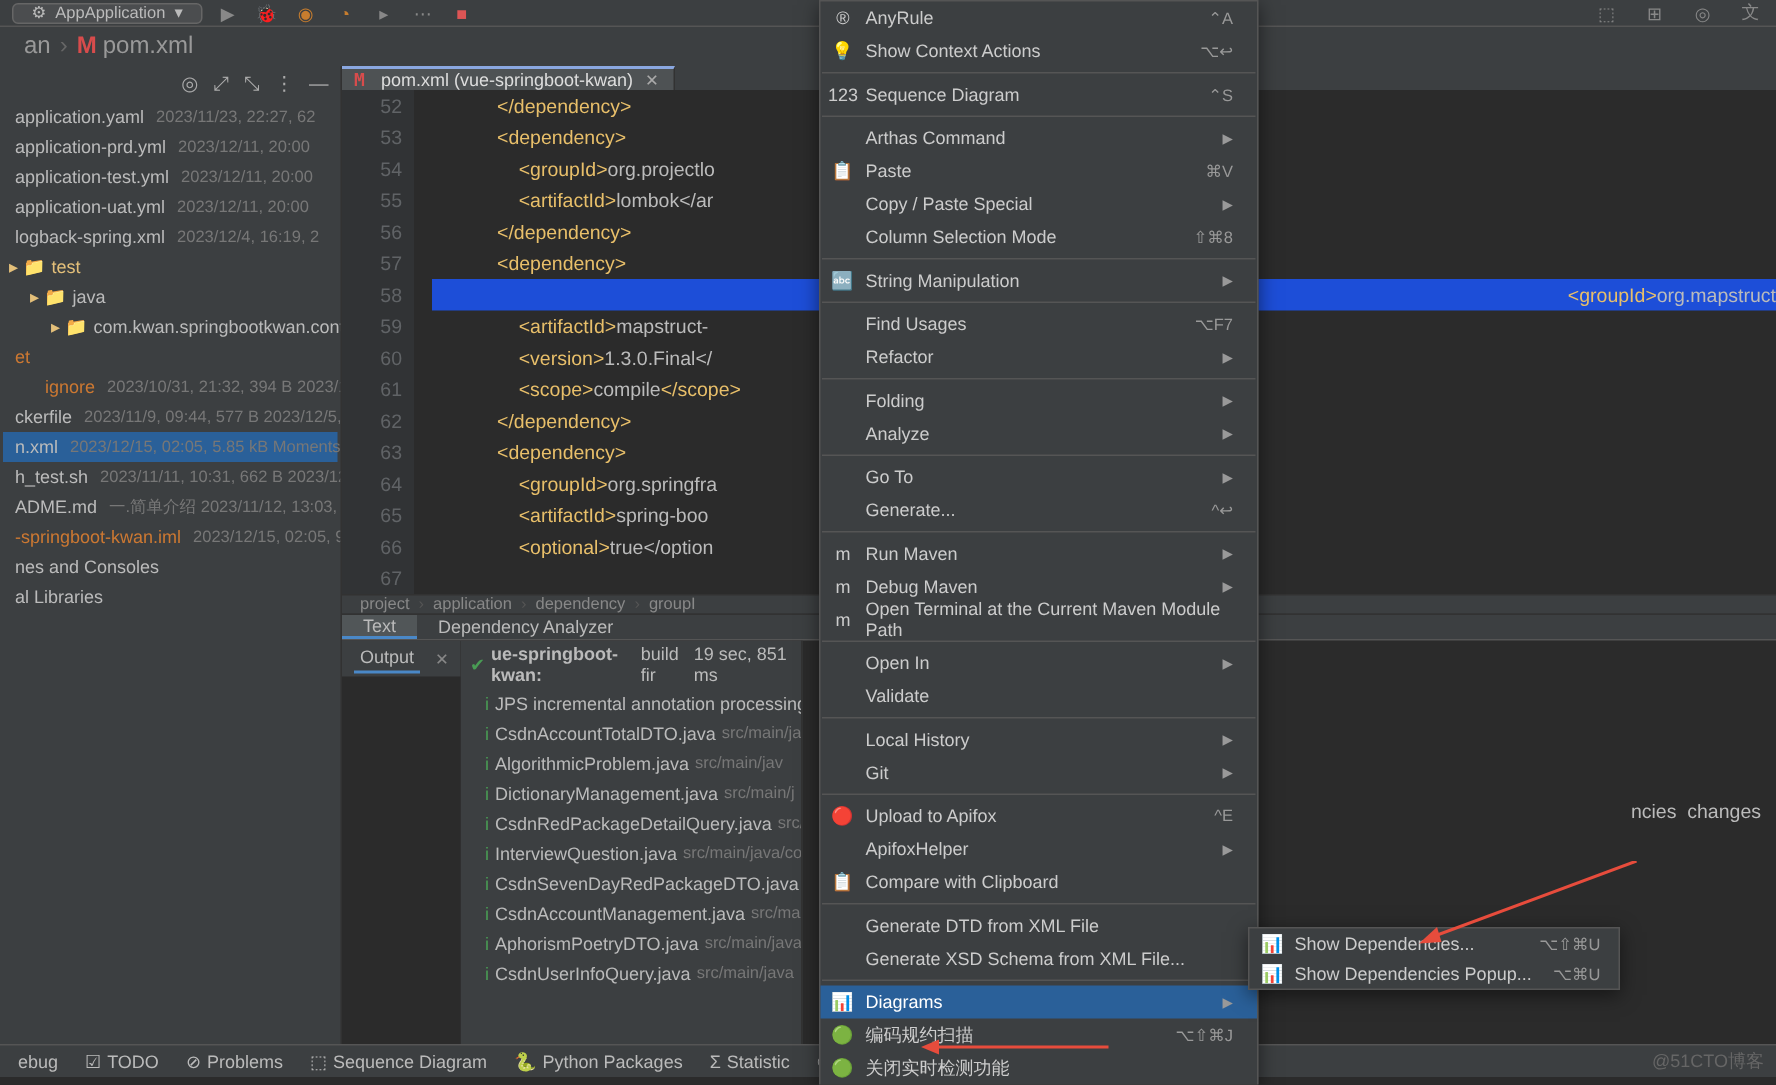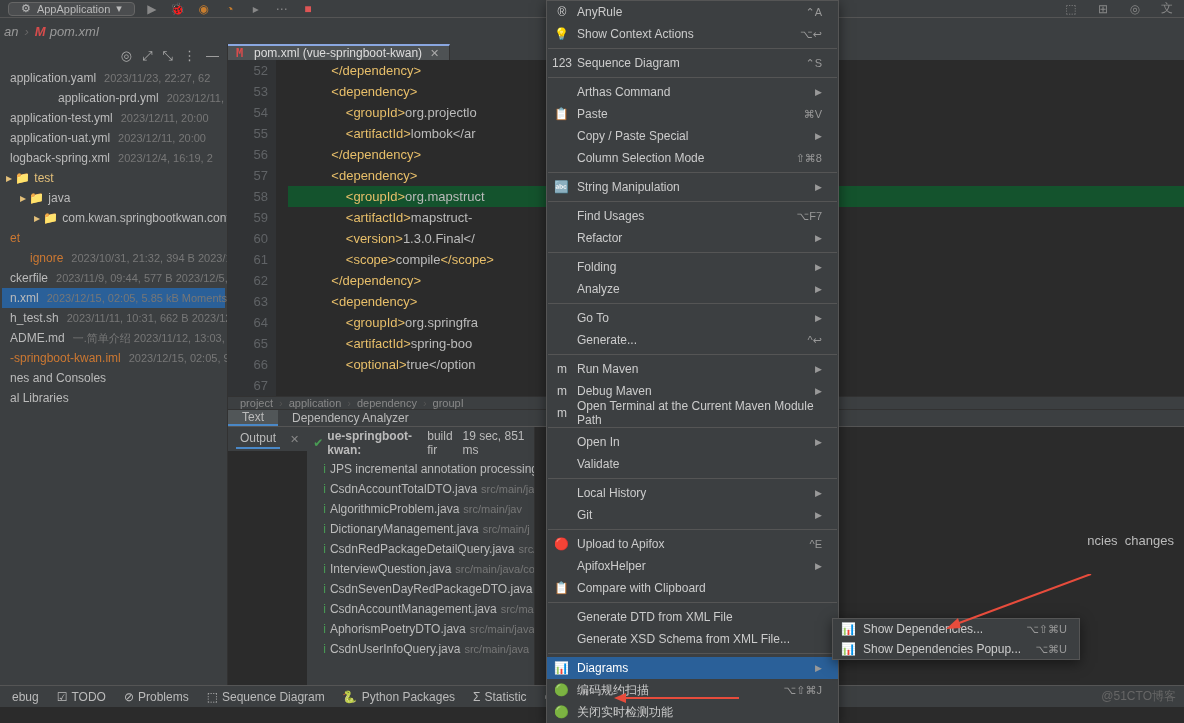--- a/index.html
+++ b/index.html
@@ -6,21 +6,21 @@
     body { background: #2b2b2b; color: #bbb; font-size: 12px; overflow: hidden; width: 1184px; height: 723px; position: relative; }
     
     
     .top-toolbar { height: 18px; background: #3c3f41; border-bottom: 1px solid #555; display: flex; align-items: center; padding: 0 8px; gap: 8px; }
     .top-toolbar .run-config { background: #4b4d4f; border: 1px solid #666; border-radius: 4px; padding: 0 12px; display: flex; align-items: center; gap: 6px; height: 14px; font-size: 11px;}
     .top-toolbar .green-play { color: #4caf50; }
     .top-toolbar .icon-btn { width: 18px; height: 14px; display: flex; align-items: center; justify-content: center; color: #888;}
     .top-right-icons { margin-left: auto; display:flex; gap: 14px;}
 
     
-    .breadcrumb-bar { height: 26px; background: #3c3f41; display: flex; align-items: center; padding: 0 4px; font-size: 13px; color: #999; font-style: italic; }
+    .breadcrumb-bar { height: 26px; background: #3c3f41; display: flex; align-items: center; padding: 0 16px; font-size: 16px; color: #999; }
     .breadcrumb-bar .crumb-sep { margin: 0 6px; color: #666;}
     .maven-icn { color:#d84c4c; font-weight:bold; margin-right:4px;}
 
     .main-content { display: flex; height: calc(100% - 44px - 22px); }
     
     
     .project-panel { width: 228px; background: #3c3f41; border-right: 1px solid #323232; overflow: hidden; position: relative;}
     .proj-top { display: flex; justify-content: flex-end; padding: 4px 8px; gap: 10px; font-size: 13px; color:#aaa;}
     .project-panel .tree { font-size: 12px; padding: 0 2px; line-height: 20px; white-space: nowrap; overflow: hidden;}
     .tree-row { display: flex; align-items: center; gap: 4px; padding: 0 4px; height: 20px; cursor: pointer;}
@@ -36,21 +36,21 @@
     .tab-bar { height: 26px; background:#3c3f41; display:flex; align-items:stretch;}
     .editor-tab { background:#4e5254; border-right:1px solid #323232; display:flex; align-items:center; padding:0 10px 0 26px; gap:8px; font-size:12px; color:#ddd; position:relative; cursor:pointer; border-top: 2px solid #8aa7e0;}
     .editor-tab::before { content:"M"; font-family: monospace; color:#d84c4c; font-weight:bold; position:absolute; left:8px;}
     .editor-tab .close-x { color:#aaa; font-size:11px;}
     
     .code-view { flex:1; display:flex; background:#2b2b2b; font-family: "JetBrains Mono", Consolas, monospace; font-size:13px; line-height:21px;}
     .gutter { width:48px; text-align:right; padding-right:8px; color:#606366; background:#313335; user-select:none; position:relative;}
     .gutter-line { height:21px;}
     .code-lines { flex:1; padding-left:12px; white-space:pre; overflow:hidden;}
     .code-lines .ln { height:21px;}
-    .code-lines .hl-row { background:#14532d;}
+    .code-lines .hl-row { background:#1d4ed8;text-align:right;}
     .t-tag { color:#e8bf6a;}
     .crumb-path { height:22px; background:#3c3f41; border-top:1px solid #323232; display:flex; align-items:center; padding:0 12px; font-size:11px; color:#888; gap:6px;}
     .crumb-path .sep2 { color:#555;}
     .editor-sub-tabs { height:26px; background:#3c3f41; border-top:1px solid #323232; display:flex;}
     .editor-sub-tabs .stab { padding: 0 14px; display:flex; align-items:center; font-size:12px; color:#bbb; cursor:pointer;}
     .editor-sub-tabs .stab.active { background:#515658; border-bottom: 2px solid #4a88c7;}
 
     
     .build-area { height: 278px; background:#2b2b2b; border-top:1px solid #555; display:flex; }
     .build-tabs { height:24px; background:#3c3f41; display:flex; align-items:center; padding:0 8px; font-size:12px; gap:10px;}
@@ -59,21 +59,21 @@
     .build-body { flex:1; display:flex; overflow:hidden;}
     .build-sidebar { width:228px; background:#3c3f41; border-right:1px solid #323232; font-size:12px; overflow:hidden;}
     .build-sidebar .hdr { padding:2px 6px; display:flex; gap:4px; align-items:center;}
     .build-sidebar .row { padding:1px 4px 1px 16px; display:flex; align-items:center; gap:4px; white-space:nowrap; overflow:hidden; cursor:pointer; height:20px;}
     .build-sidebar .row .grn { color:#499c54;}
     .build-sidebar .row .meta2{color:#777; font-size:11px;}
     .build-console { flex:1; font-family: Consolas, monospace; font-size:13px; line-height:20px; padding: 4px 12px; color:#bbb; white-space:pre; overflow:hidden; position:relative;}
     .build-console .lnk { color:#5394d6; text-decoration:underline; cursor:pointer;}
 
     
-    .status-bar { position:absolute; bottom:16px; left:0; right:0; height:22px; background:#3c3f41; border-top:1px solid #555; display:flex; align-items:center; font-size:12px; padding:0 8px; gap:12px;}
+    .status-bar { position:absolute; bottom:5px; left:0; right:0; height:22px; background:#3c3f41; border-top:1px solid #555; display:flex; align-items:center; font-size:12px; padding:0 8px; gap:12px;}
     .status-bar .sitem { display:flex; align-items:center; gap:4px; color:#bbb; cursor:pointer;}
     .status-bar .right-note { margin-left:auto; color:#666;}
 
     
     .ctx-menu { position:absolute; top:0; left:546px; width:293px; background:#3c3f41; border:1px solid #555; box-shadow: 0 3px 12px rgba(0,0,0,0.5); font-size:12px; z-index:100;}
     .ctx-menu .mi { display:flex; align-items:center; height:22px; padding:0 16px 0 30px; position:relative; cursor:pointer; color:#ccc;}
     .ctx-menu .mi .sc { margin-left:auto; color:#999; font-size:11px;}
     .ctx-menu .mi .arrow { margin-left:auto; color:#999; font-size:9px;}
     .ctx-menu .mi.sel { background:#2a6099; color:#fff;}
     .ctx-menu .mi .miicon { position:absolute; left:8px; width:14px; height:14px; display:flex; align-items:center; justify-content:center;}
@@ -130,21 +130,21 @@
       <span>⤡</span>
       <span>⋮</span>
       <span>—</span>
     </div>
     <div class="tree" id="proj-tree">
         <div class="tree-row" style="padding-left: 4px;">
           <span class="icn-y"></span>
           <span class="fname">application.yaml</span>
           <span class="meta">2023/11/23, 22:27, 62</span>
         </div>
-        <div class="tree-row" style="padding-left: 4px; margin-left: 48px;">
+        <div class="tree-row" style="padding-left: 4px;">
           <span class="icn-y"></span>
           <span class="fname">application-prd.yml</span>
           <span class="meta">2023/12/11, 20:00</span>
         </div>
         <div class="tree-row" style="padding-left: 4px;">
           <span class="icn-y"></span>
           <span class="fname">application-test.yml</span>
           <span class="meta">2023/12/11, 20:00</span>
         </div>
         <div class="tree-row" style="padding-left: 4px;">

